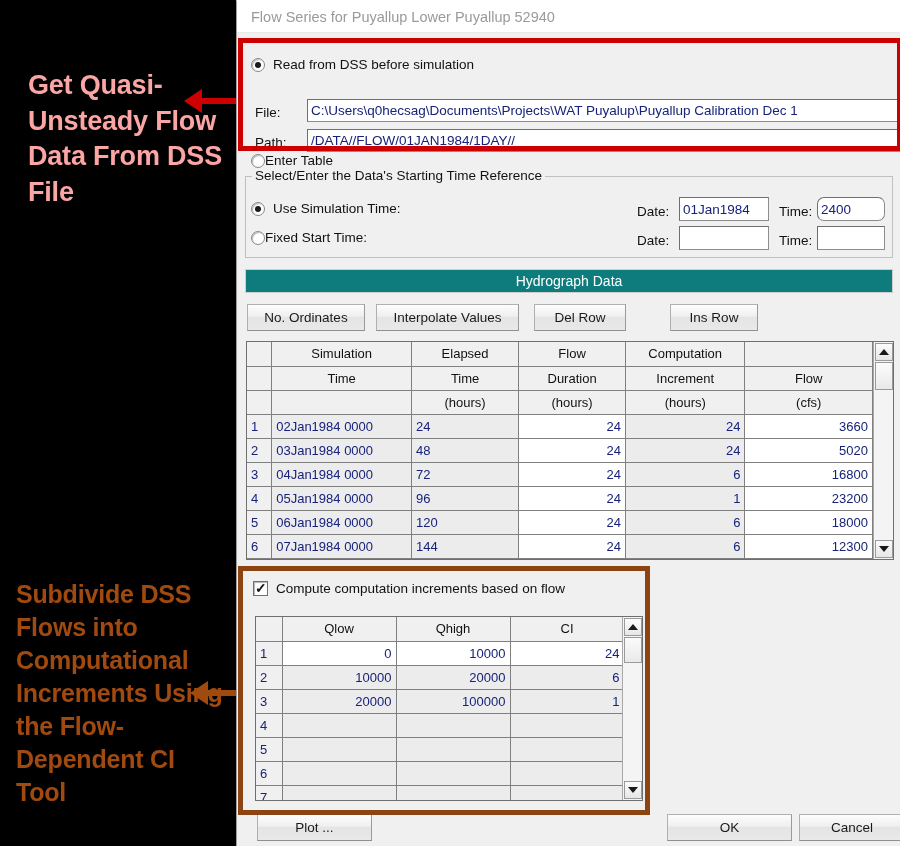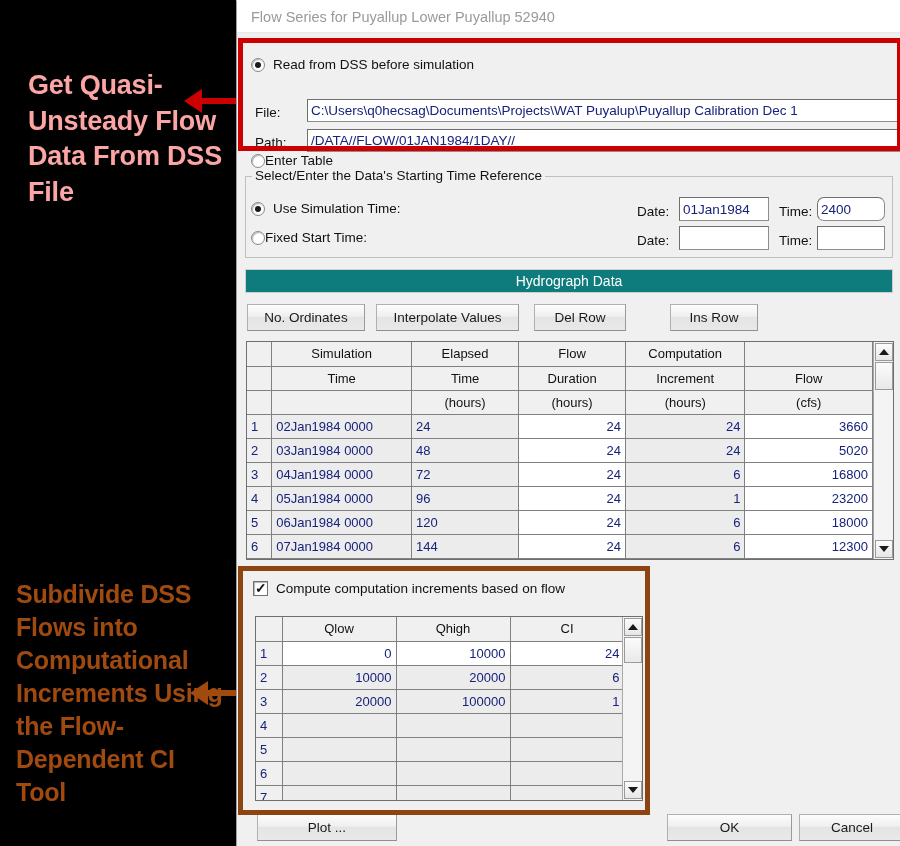--- a/index.html
+++ b/index.html
@@ -433,21 +433,21 @@
         <div class="sb-btn sb-up">
           <span class="tri tri-up"></span>
         </div>
         <div class="sb-thumb" style="top:20px;height:26px;"></div>
         <div class="sb-btn sb-dn">
           <span class="tri tri-dn"></span>
         </div>
       </div>
     </div>
 
-    <div class="btn" style="position:absolute;left:20px;top:813px;width:140px;height:27px;text-align:right;">Plot ...</div>
+    <div class="btn" style="position:absolute;left:20px;top:813px;width:115px;height:27px;text-align:right;">Plot ...</div>
     <div class="btn" style="position:absolute;left:430px;top:813px;width:125px;height:27px;">OK</div>
     <div class="btn" style="position:absolute;left:562px;top:813px;width:106px;height:27px;text-align:right;">Cancel</div>
 
   </div>
 
   <div id="red-box"></div>
   <div id="brown-box"></div>
 
 </div>
 

